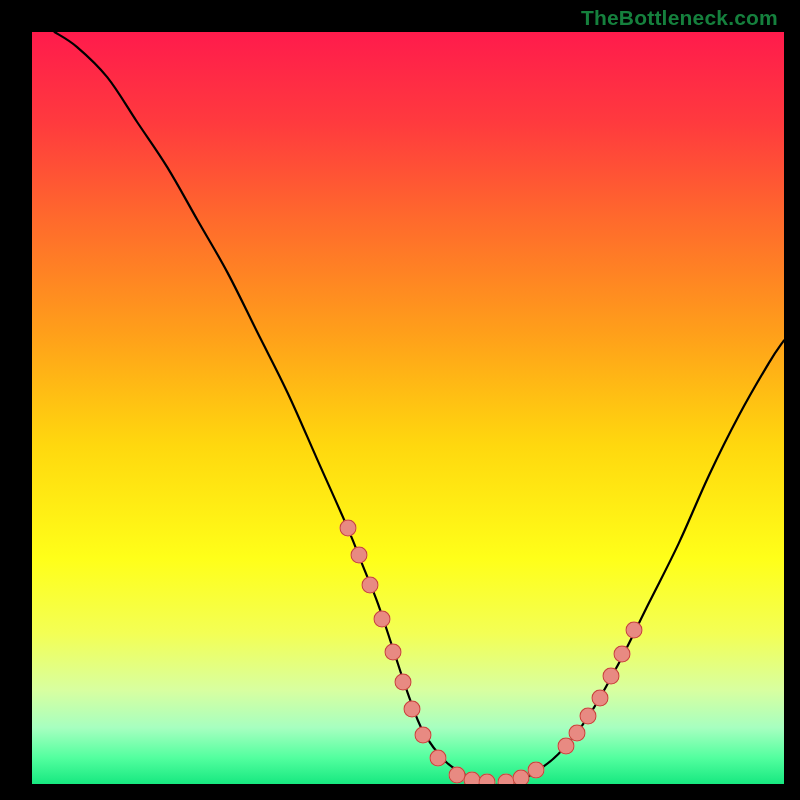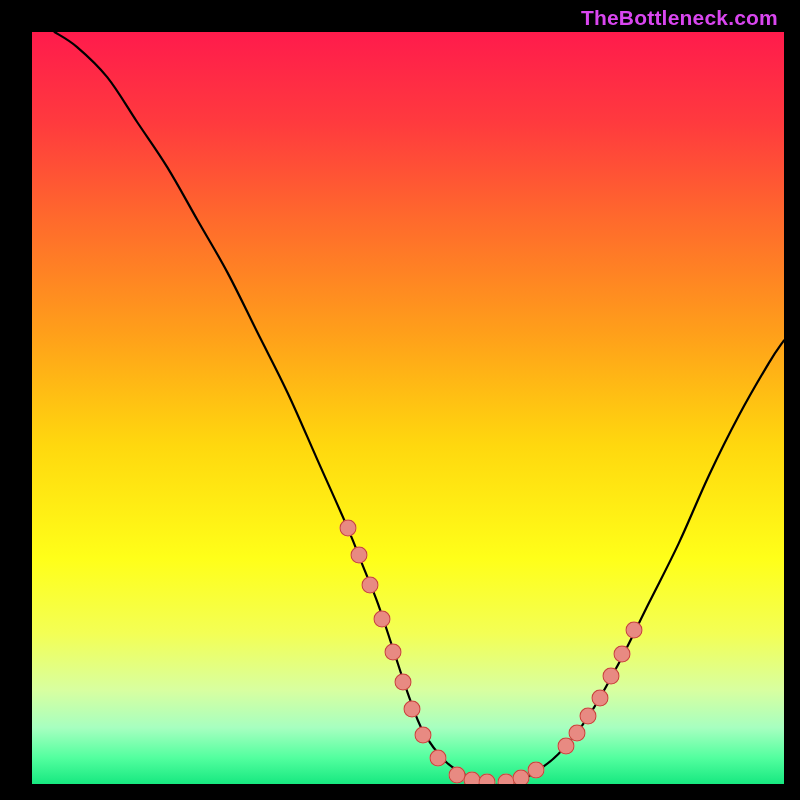--- a/index.html
+++ b/index.html
@@ -19,21 +19,21 @@
     overflow: hidden;
   }
   .gradient-bg {
     position: absolute;
     left: 0; top: 0; right: 0; bottom: 0;
   }
   .watermark {
     position: absolute;
     font-family: Arial, Helvetica, sans-serif;
     font-weight: 600;
-    color: #d946ef;
+    color: #15803d;
     letter-spacing: 0.2px;
   }
   svg.curve {
     position: absolute;
     left: 0; top: 0;
   }
   .dot {
     position: absolute;
     border-radius: 50%;
     transform: translate(-50%, -50%);

